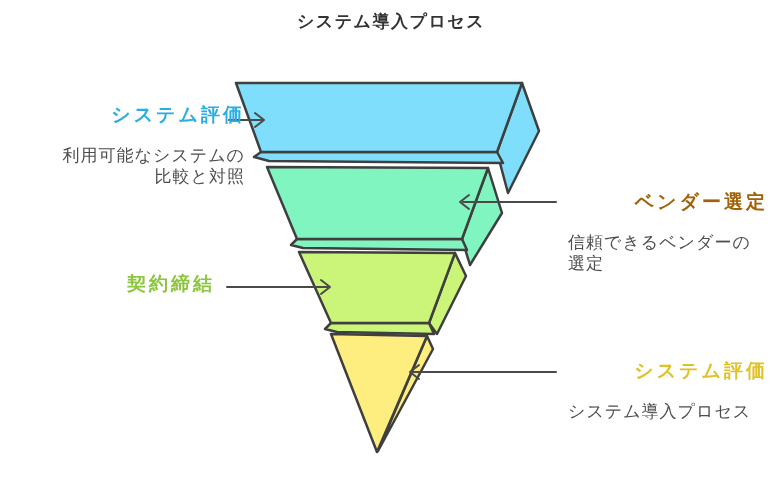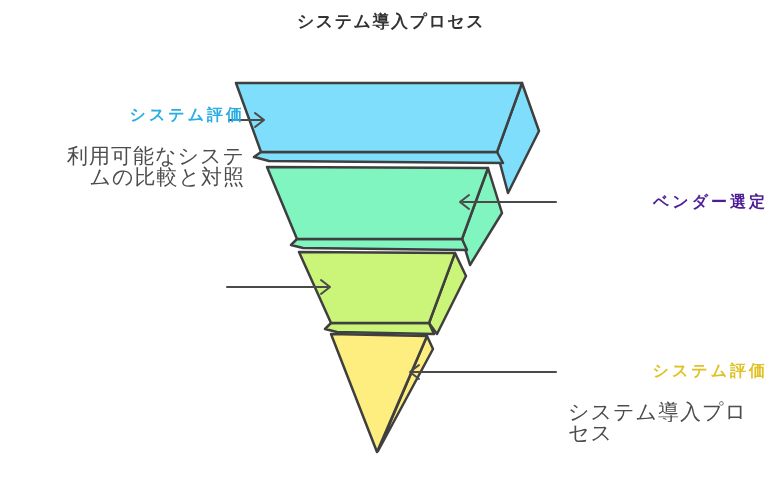--- a/index.html
+++ b/index.html
@@ -14,25 +14,25 @@
     position:absolute;top:10px;left:0;width:782px;
     text-align:center;
     font-size:17px;font-weight:bold;letter-spacing:1.5px;
     color:#333333;
   }
   svg.funnel{position:absolute;left:0;top:0;}
   .label-block{position:absolute;}
   .label-block.align-right{text-align:right;}
   .label-block.align-left{text-align:left;}
   .stage-label{
-    font-size:16px;font-weight:bold;letter-spacing:3px;
+    font-size:19px;font-weight:bold;letter-spacing:3px;
     white-space:nowrap;line-height:22px;text-align:right;
   }
   .stage-desc{
-    font-size:21px;font-weight:normal;letter-spacing:1px;
+    font-size:17px;font-weight:normal;letter-spacing:1px;
     color:#4d4d4d;line-height:21px;
   }
   .desc-wrap{max-width:200px;display:inline-block;}
   .gap-1{margin-top:19px;}
 </style>
 </head>
 <body>
 
 <div class="canvas">
 
@@ -87,24 +87,26 @@
   </svg>
 
   <div class="label-block align-right" style="top:104px; right:537px; width:230px;">
     <div class="stage-label" style="color: rgb(41, 174, 228);">システム評価</div>
     <div class="stage-desc gap-1">
       <span class="desc-wrap">利用可能なシステムの比較と対照</span>
     </div>
   </div>
 
   <div class="label-block align-left" style="top:191px; left:568px; width:200px;">
-    <div class="stage-label" style="color: #4c1d95;">ベンダー選定</div>
+    <div class="stage-label" style="color: #a16207;">ベンダー選定</div>
+    <div class="stage-desc gap-1">信頼できるベンダーの選定</div>
   </div>
 
   <div class="label-block align-right" style="top:273px; right:567px; width:190px;">
+    <div class="stage-label" style="color: rgb(140, 198, 63);">契約締結</div>
   </div>
 
   <div class="label-block align-left" style="top:360px; left:568px; width:200px;">
     <div class="stage-label" style="color: rgb(224, 194, 38);">システム評価</div>
     <div class="stage-desc gap-1">システム導入プロセス</div>
   </div>
 
 </div>
 
 </body></html>

